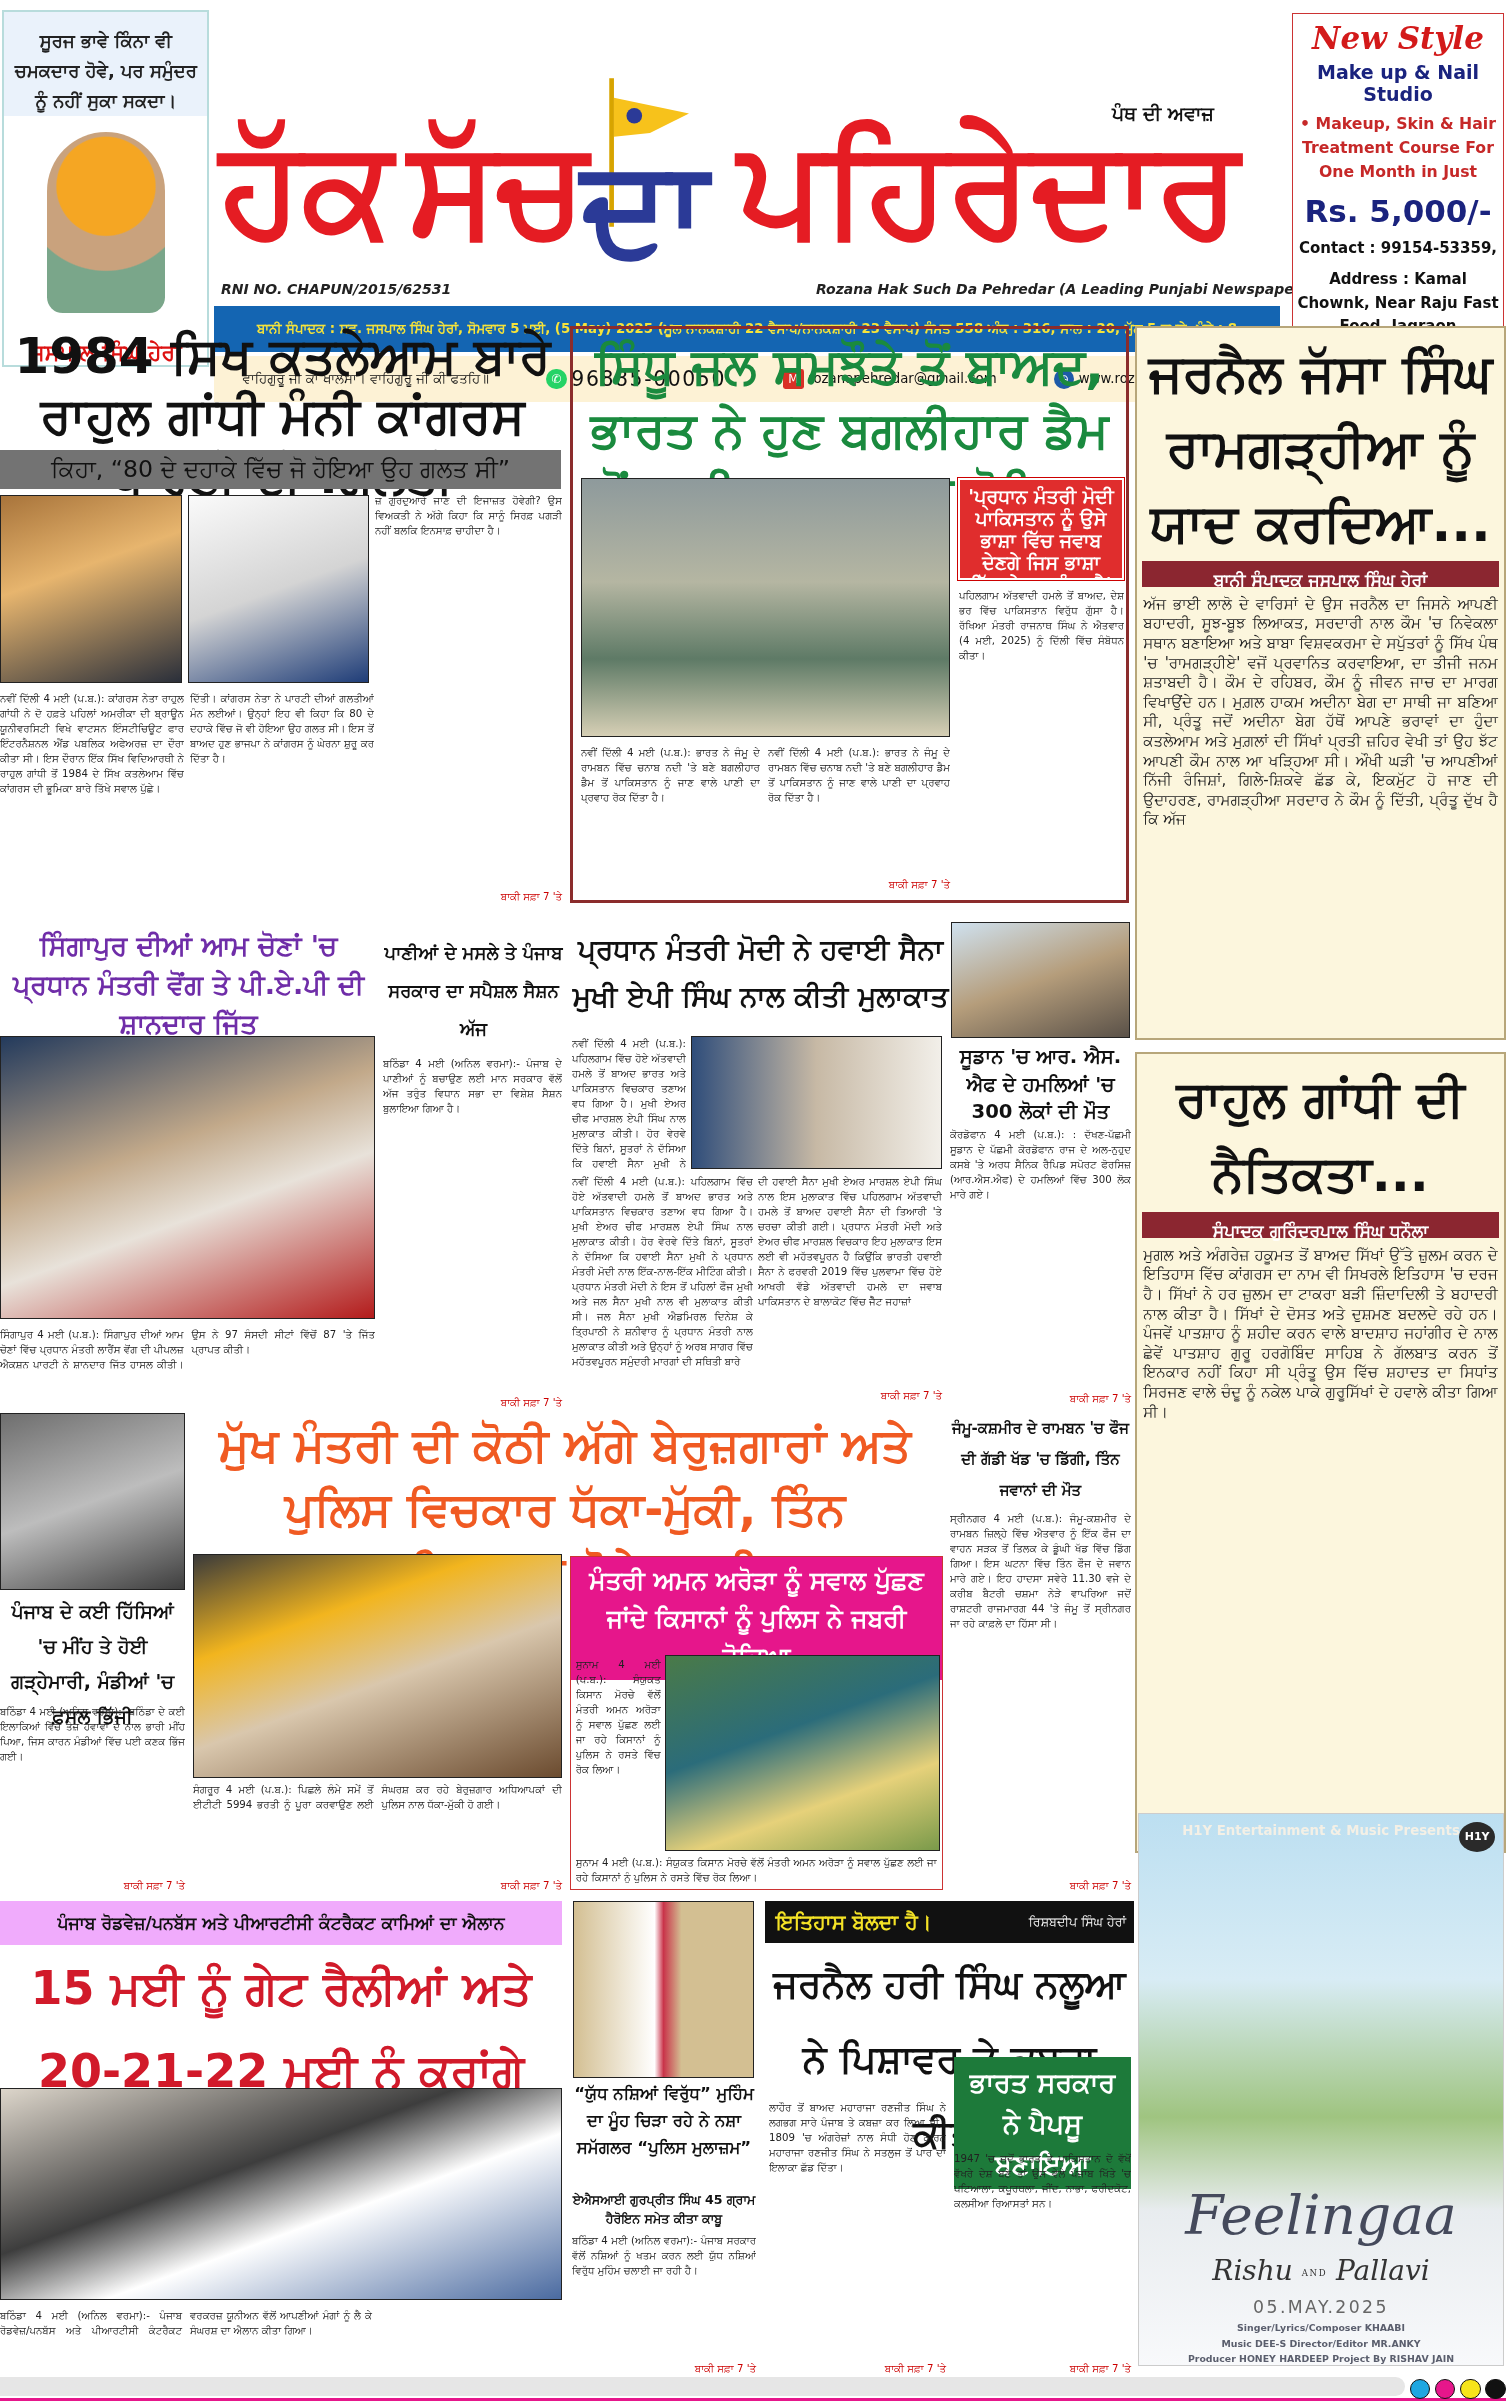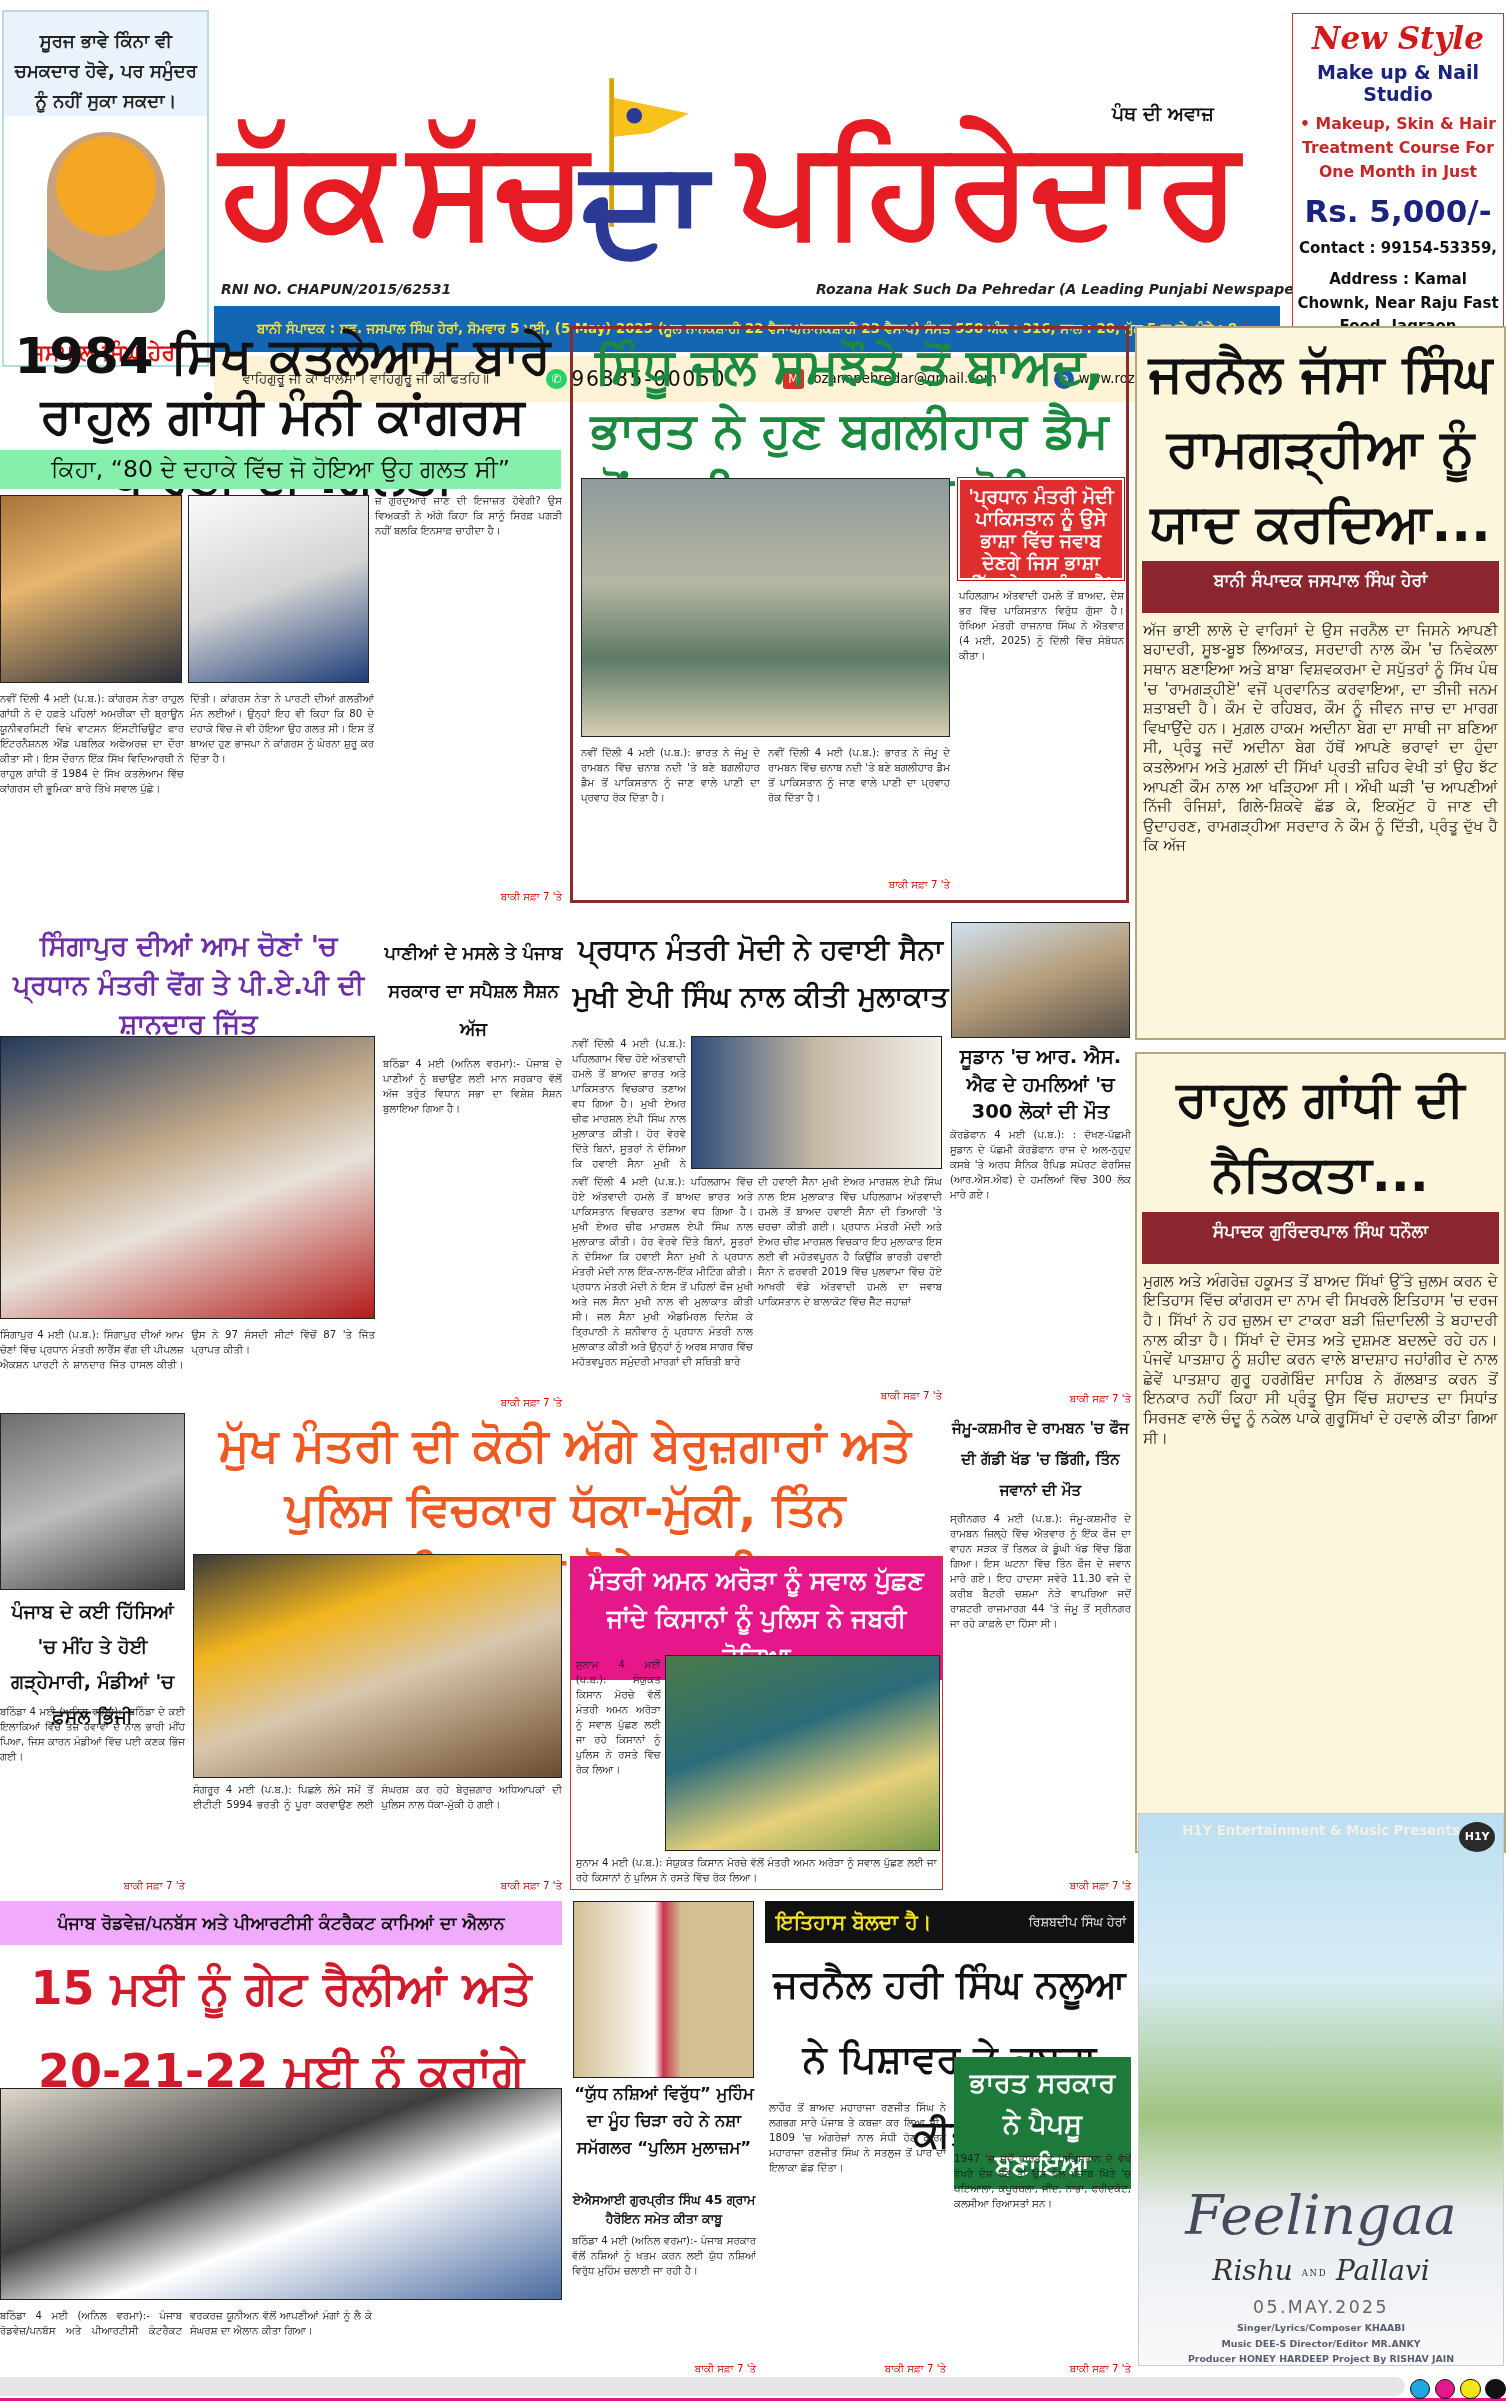--- a/index.html
+++ b/index.html
@@ -26,26 +26,26 @@
   #contact-bar .phone{font-size:20.4px;letter-spacing:1.6px}
   .round-ico{display:inline-block;width:20.4px;height:20.4px;border-radius:50%;text-align:center;line-height:20.4px;color:#fff;font-size:11.8px}
   #right-ad{left:1292px;top:12.6px;width:212px;height:375px;border:1.6px solid #c33;background:#fff;text-align:center;padding-top:6.3px}
   #right-ad .ns{font-family:"DejaVu Serif",serif;font-style:italic;font-weight:bold;font-size:31px;color:#d31a1a}
   #right-ad .studio{font-weight:bold;font-size:19px;color:#1a237e;margin-top:4.7px}
   #right-ad .course{font-weight:bold;font-size:15.7px;color:#c62828;line-height:23.6px;margin-top:7.9px}
   #right-ad .price{font-weight:bold;font-size:31px;color:#1a237e;margin-top:9.4px}
   #right-ad .contact{font-weight:bold;font-size:15px;line-height:23.6px;margin-top:7.9px;color:#111}
   
   .h1left{left:0;top:326px;width:565px;text-align:center;font-size:50px;line-height:60px;font-weight:bold;color:#111}
-  .subbar{left:0;top:450px;width:561px;height:39px;background:#86efac;text-align:center;font-size:23.6px;line-height:39px;color:#111}
+  .subbar{left:0;top:450px;width:561px;height:39px;background:#737373;text-align:center;font-size:23.6px;line-height:39px;color:#111}
   .box-red{border:3.1px solid #8b2c2c}
   .green-hd{color:#1a8a3e;font-weight:bold;font-size:49px;line-height:64px;text-align:center}
   .right-col{left:1135px;top:326px;width:371px;background:#fcf6dd;border:2.4px solid #b7a67a}
   .right-col .big{font-weight:bold;font-size:52px;line-height:75px;text-align:center;color:#111;padding-top:7.9px}
-  .byline{background:#8b2630;color:#fff;font-weight:bold;text-align:center;font-size:17.3px;height:52px;line-height:38px;margin:0 4.7px}
+  .byline{background:#8b2630;color:#fff;font-weight:bold;text-align:center;font-size:17.3px;height:26px;line-height:38px;margin:0 4.7px}
   .editorial{font-size:15px;line-height:19.6px;text-align:justify;padding:7.9px 6.3px;color:#222}
   .purple-hd{color:#6f2da8;font-weight:bold;font-size:27px;line-height:39px;text-align:center}
   .orange-hd{color:#f05a22;font-weight:bold;font-size:46px;line-height:64px;text-align:center}
   .pink-box{background:#e6168b;color:#fff;font-weight:bold;font-size:25px;line-height:38px;text-align:center;padding:4.7px 3.1px}
   .red-hd{color:#d11a2a;font-weight:bold;font-size:46px;line-height:83px;text-align:center}
   .itihas{background:#111;color:#f5e326;font-weight:bold;font-size:20.4px;height:42px;line-height:42px;padding-left:11px;display:flex;justify-content:space-between}
   .itihas .by{color:#fff;font-size:12.6px;font-weight:normal;padding-right:7.9px}
   .green-box{background:#1d7a3a;color:#fff;font-weight:bold;font-size:27px;line-height:41px;text-align:center;padding:4.7px 3.1px}
   .pink-sub{background:#f0abfc;font-weight:bold;font-size:17.3px;line-height:44px;text-align:center}
   .music-ad{left:1138px;top:1813px;width:366px;height:553px;background:linear-gradient(180deg,#bcdff1 0%,#d8ecf5 30%,#9fc480 55%,#e8ecef 72%,#f8f9fb 100%);border:0.8px solid #ccc;text-align:center;color:#555}

